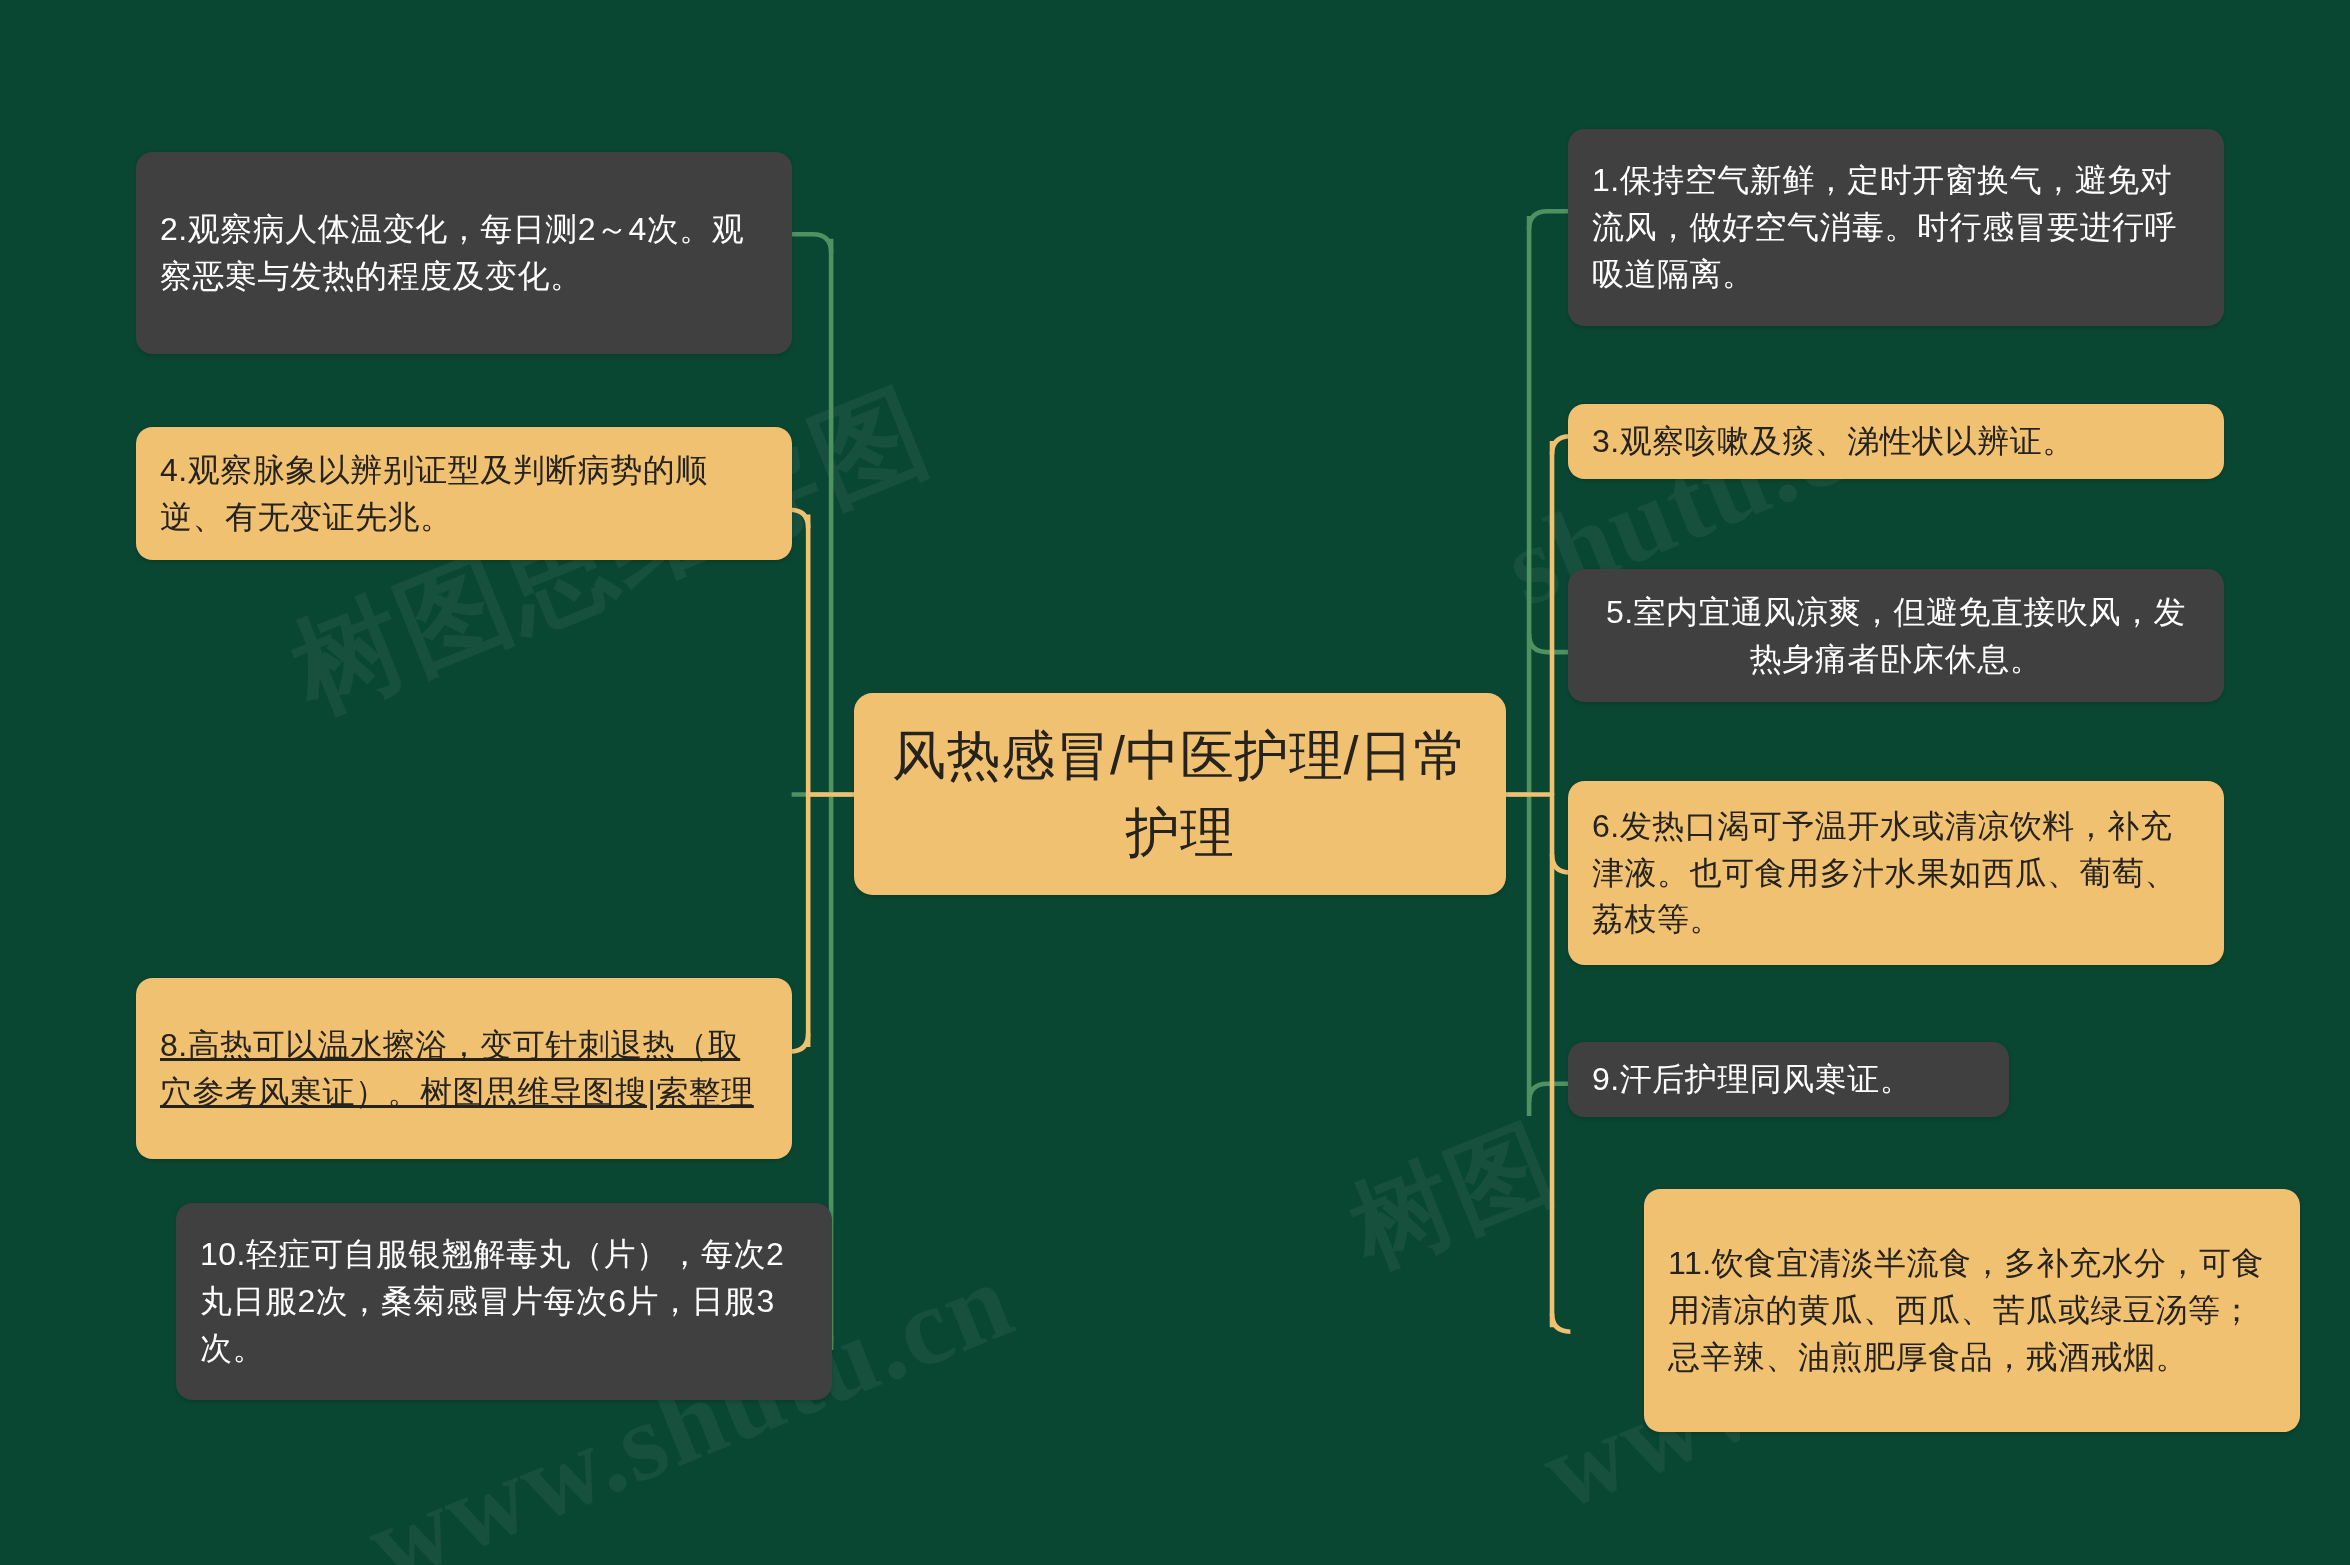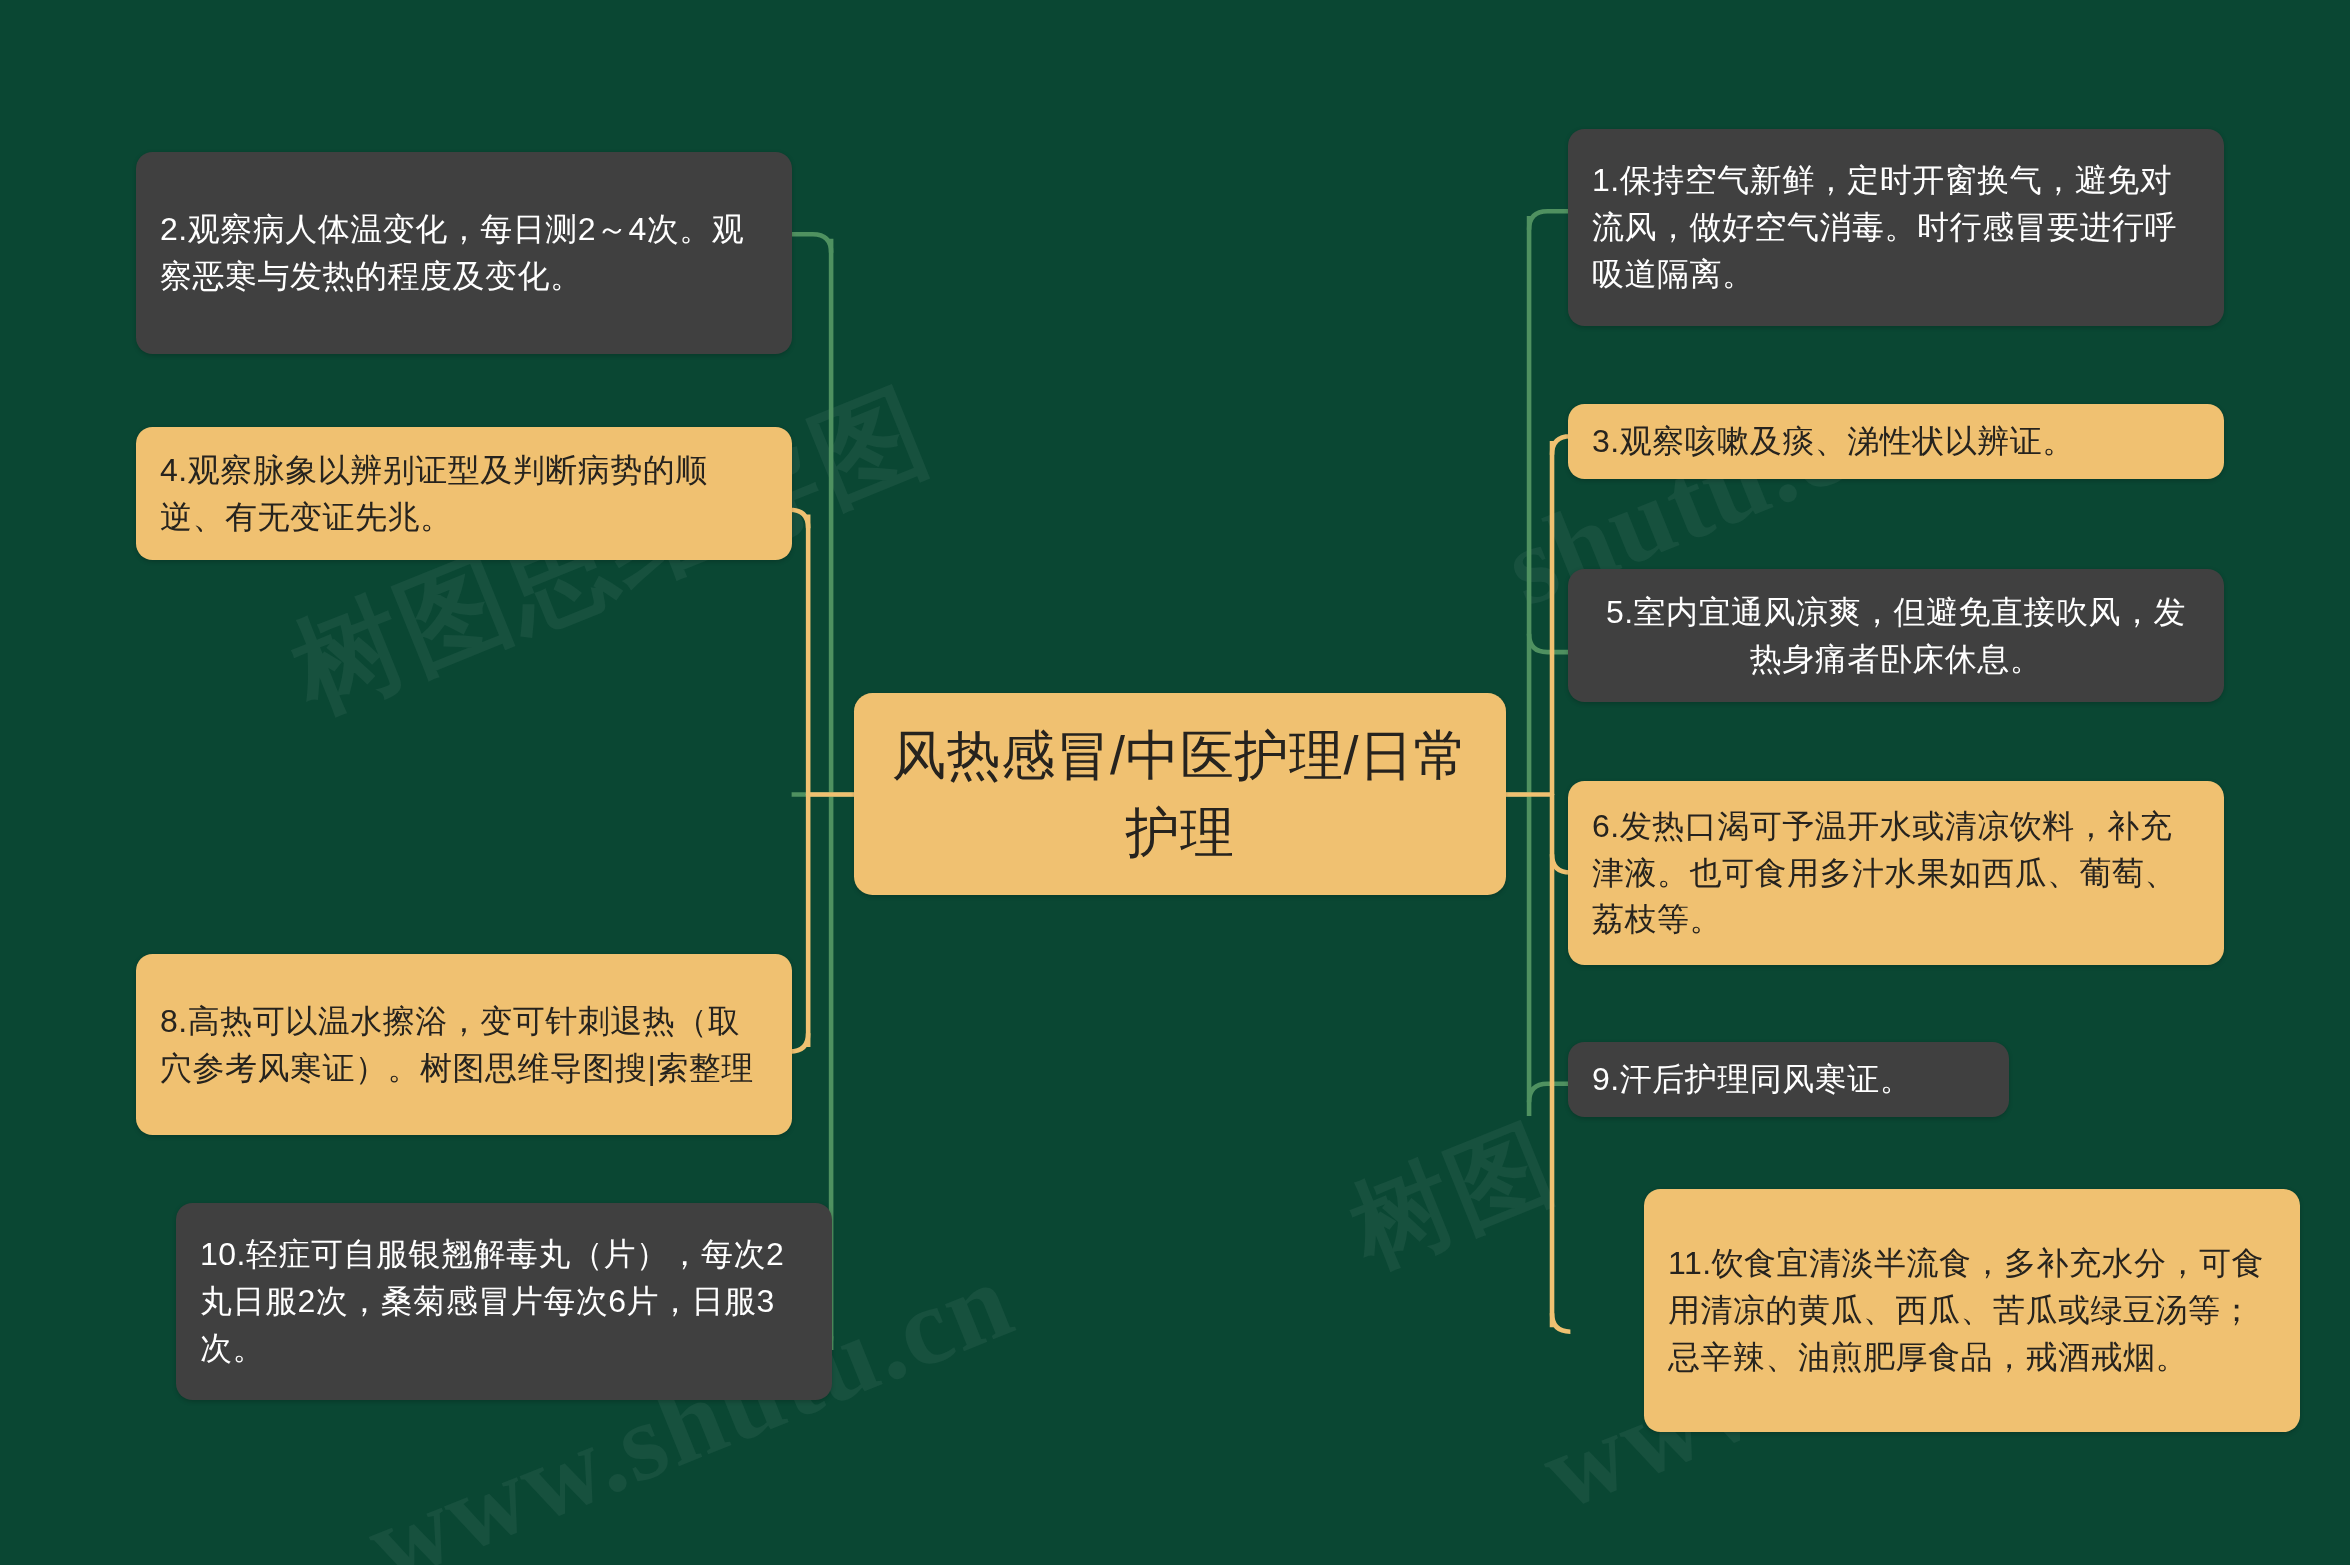--- a/index.html
+++ b/index.html
@@ -119,21 +119,21 @@
 
   <div class="node node-green" style="left:136px; top:152px; width:656px; height:202px;">
     <span>2.观察病人体温变化，每日测2～4次。观察恶寒与发热的程度及变化。</span>
   </div>
 
   <div class="node node-amber" style="left:136px; top:427px; width:656px; height:133px;">
     <span>4.观察脉象以辨别证型及判断病势的顺逆、有无变证先兆。</span>
   </div>
 
 
-  <div class="node node-amber" style="left:136px; top:954px; width:656px; height:181px;">
+  <div class="node node-amber" style="left:136px; top:978px; width:656px; height:181px;text-decoration:underline;">
     <span>8.高热可以温水擦浴，变可针刺退热（取穴参考风寒证）。树图思维导图搜|索整理</span>
   </div>
 
   <div class="node node-green" style="left:136px; top:1203px; width:656px; height:197px;margin-left:40px;">
     <span>10.轻症可自服银翘解毒丸（片），每次2丸日服2次，桑菊感冒片每次6片，日服3次。</span>
   </div>
 
   <div class="node node-green" style="left:1568px; top:129px; width:656px; height:197px;">
     <span>1.保持空气新鲜，定时开窗换气，避免对流风，做好空气消毒。时行感冒要进行呼吸道隔离。</span>
   </div>

